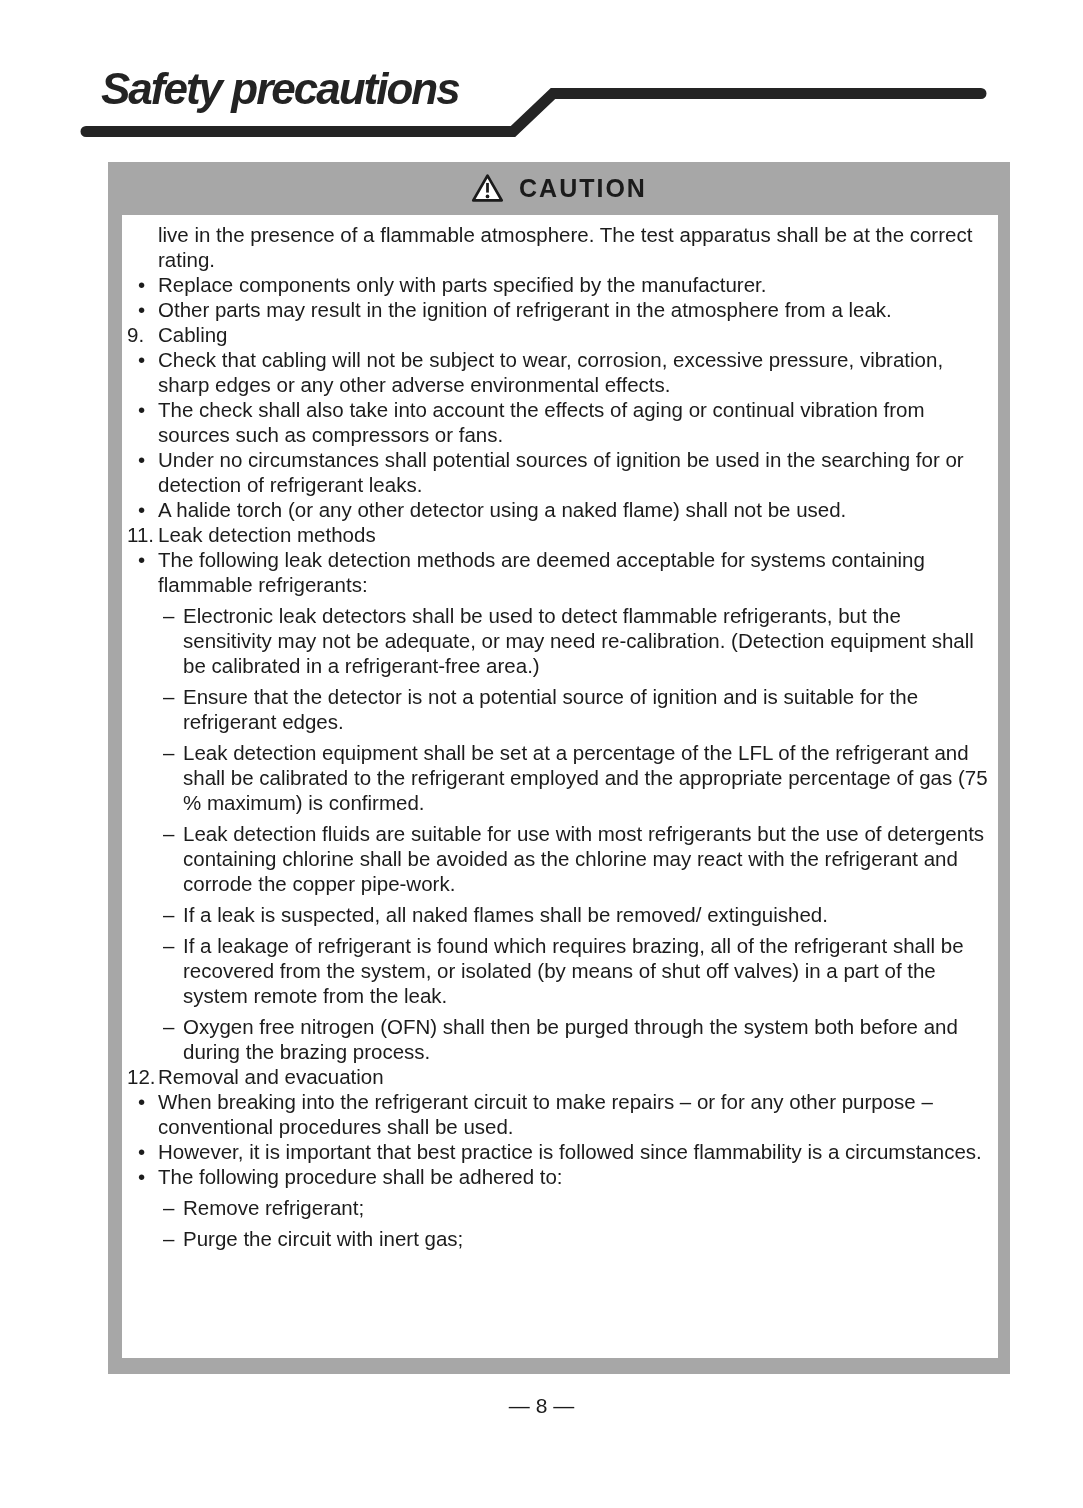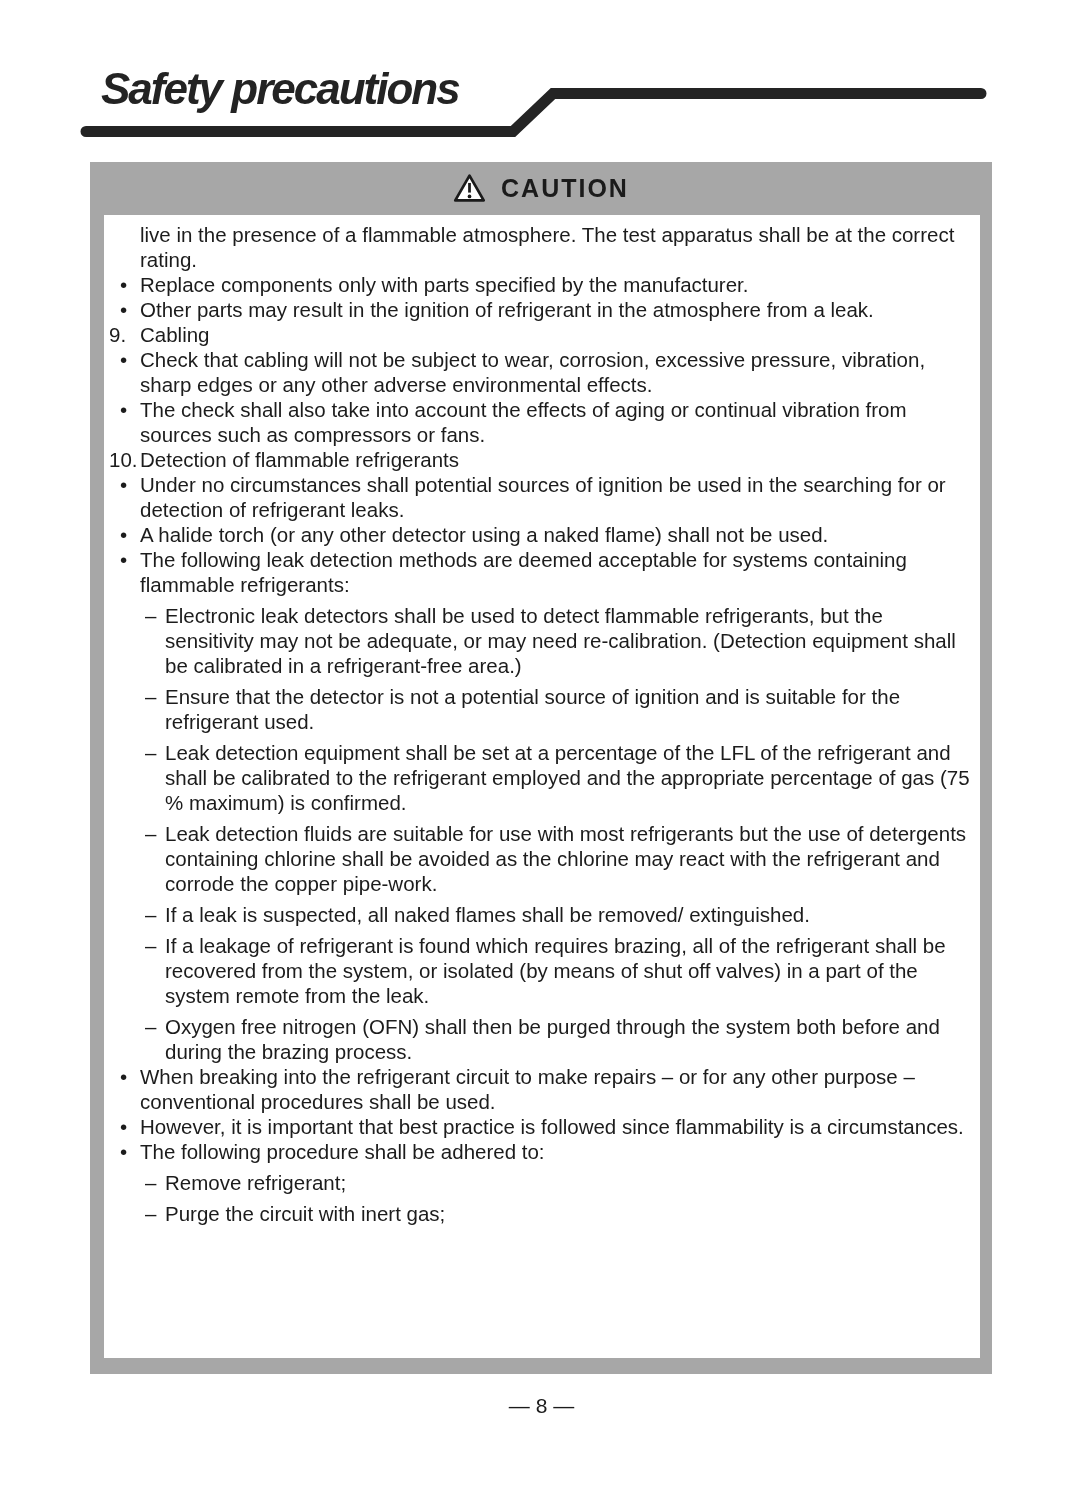--- a/index.html
+++ b/index.html
@@ -36,21 +36,21 @@
     left: 0;
     top: 0;
     width: 1083px;
     height: 160px;
     z-index: 1;
   }
 
   
   .caution-box {
     position: absolute;
-    left: 90px;
+    left: 108px;
     top: 162px;
     width: 902px;
     height: 1212px;
     background: var(--box-gray);
   }
   .caution-header {
     height: 53px;
     display: flex;
     align-items: center;
     justify-content: center;
@@ -139,63 +139,67 @@
           <span class="text">Cabling</span>
         </div>
         <div class="item item-bullet">
           <span class="marker">•</span>
           <span class="text">Check that cabling will not be subject to wear, corrosion, excessive pressure, vibration, sharp edges or any other adverse environmental effects.</span>
         </div>
         <div class="item item-bullet">
           <span class="marker">•</span>
           <span class="text">The check shall also take into account the effects of aging or continual vibration from sources such as compressors or fans.</span>
         </div>
+        <div class="item item-bullet">
+          <span class="marker">•</span>
+          <span class="text">Under no circumstances shall potential sources of ignition be used in the searching for or detection of refrigerant leaks.</span>
+        </div>
+        <div class="item item-bullet">
+          <span class="marker">•</span>
+          <span class="text">A halide torch (or any other detector using a naked flame) shall not be used.</span>
+        </div>
         <div class="item item-number">
-          <span class="marker">10.</span>
-          <span class="text">Detection of flammable refrigerants</span>
-        </div>
-        <div class="item item-bullet">
-          <span class="marker">•</span>
-          <span class="text">Under no circumstances shall potential sources of ignition be used in the searching for or detection of refrigerant leaks.</span>
-        </div>
-        <div class="item item-bullet">
-          <span class="marker">•</span>
-          <span class="text">A halide torch (or any other detector using a naked flame) shall not be used.</span>
+          <span class="marker">11.</span>
+          <span class="text">Leak detection methods</span>
         </div>
         <div class="item item-bullet">
           <span class="marker">•</span>
           <span class="text">The following leak detection methods are deemed acceptable for systems containing flammable refrigerants:</span>
         </div>
         <div class="item item-dash">
           <span class="marker">–</span>
           <span class="text">Electronic leak detectors shall be used to detect flammable refrigerants, but the sensitivity may not be adequate, or may need re-calibration. (Detection equipment shall be calibrated in a refrigerant-free area.)</span>
         </div>
         <div class="item item-dash">
           <span class="marker">–</span>
-          <span class="text">Ensure that the detector is not a potential source of ignition and is suitable for the refrigerant used.</span>
+          <span class="text">Ensure that the detector is not a potential source of ignition and is suitable for the refrigerant edges.</span>
         </div>
         <div class="item item-dash">
           <span class="marker">–</span>
           <span class="text">Leak detection equipment shall be set at a percentage of the LFL of the refrigerant and shall be calibrated to the refrigerant employed and the appropriate percentage of gas (75 % maximum) is confirmed.</span>
         </div>
         <div class="item item-dash">
           <span class="marker">–</span>
           <span class="text">Leak detection fluids are suitable for use with most refrigerants but the use of detergents containing chlorine shall be avoided as the chlorine may react with the refrigerant and corrode the copper pipe-work.</span>
         </div>
         <div class="item item-dash">
           <span class="marker">–</span>
           <span class="text">If a leak is suspected, all naked flames shall be removed/ extinguished.</span>
         </div>
         <div class="item item-dash">
           <span class="marker">–</span>
           <span class="text">If a leakage of refrigerant is found which requires brazing, all of the refrigerant shall be recovered from the system, or isolated (by means of shut off valves) in a part of the system remote from the leak.</span>
         </div>
         <div class="item item-dash">
           <span class="marker">–</span>
           <span class="text">Oxygen free nitrogen (OFN) shall then be purged through the system both before and during the brazing process.</span>
+        </div>
+        <div class="item item-number">
+          <span class="marker">12.</span>
+          <span class="text">Removal and evacuation</span>
         </div>
         <div class="item item-bullet">
           <span class="marker">•</span>
           <span class="text">When breaking into the refrigerant circuit to make repairs – or for any other purpose – conventional procedures shall be used.</span>
         </div>
         <div class="item item-bullet">
           <span class="marker">•</span>
           <span class="text">However, it is important that best practice is followed since flammability is a circumstances.</span>
         </div>
         <div class="item item-bullet">

